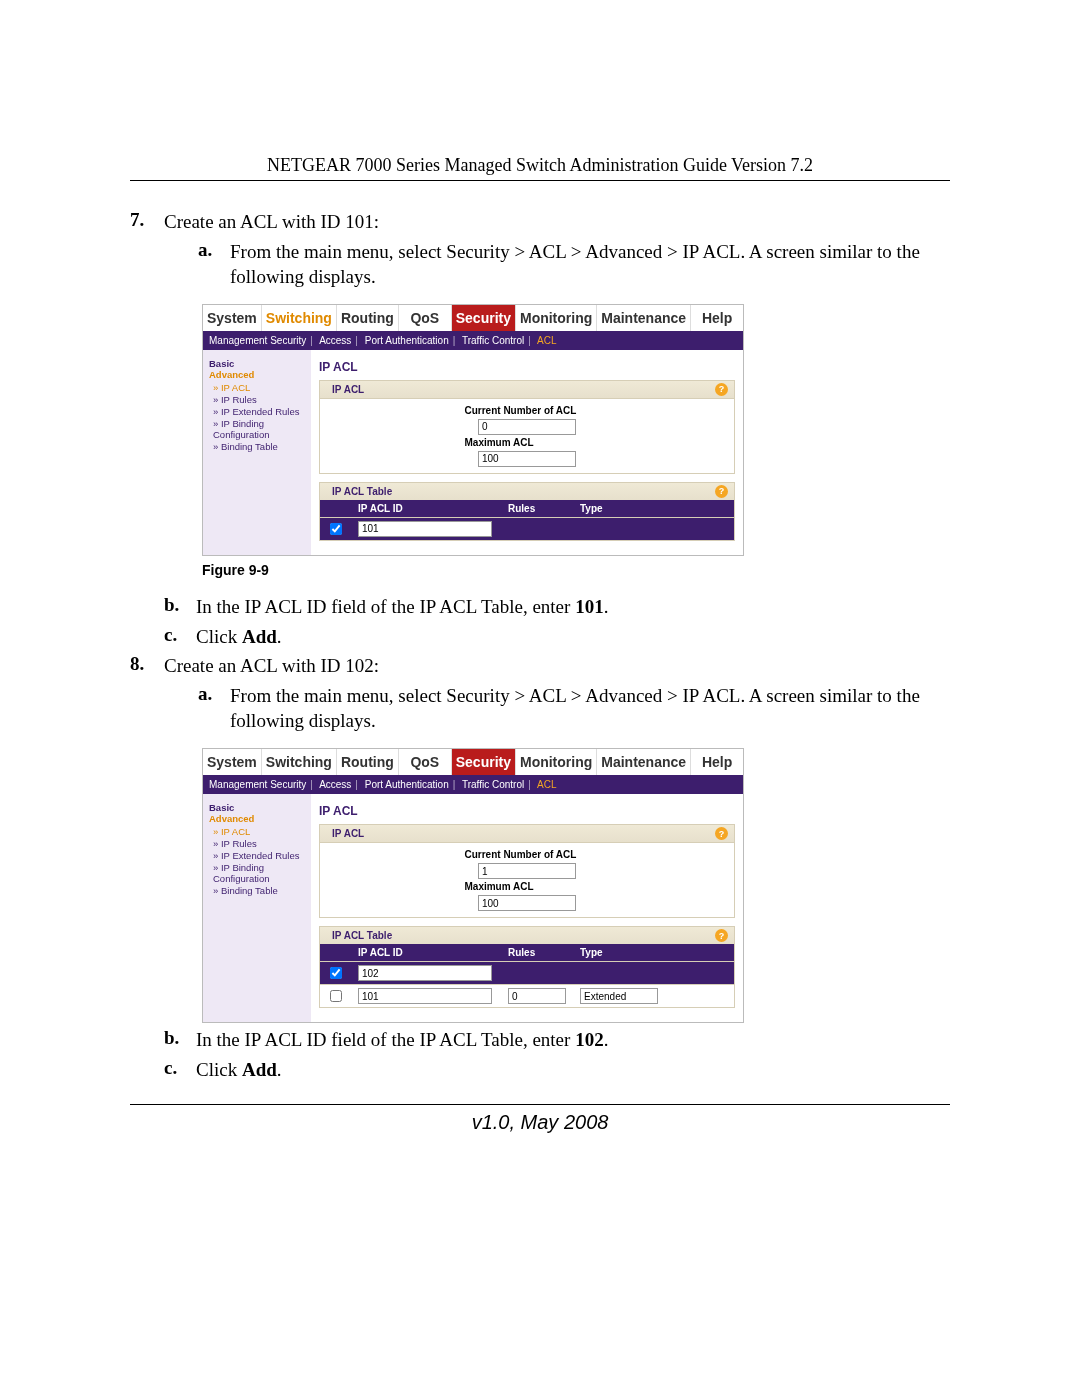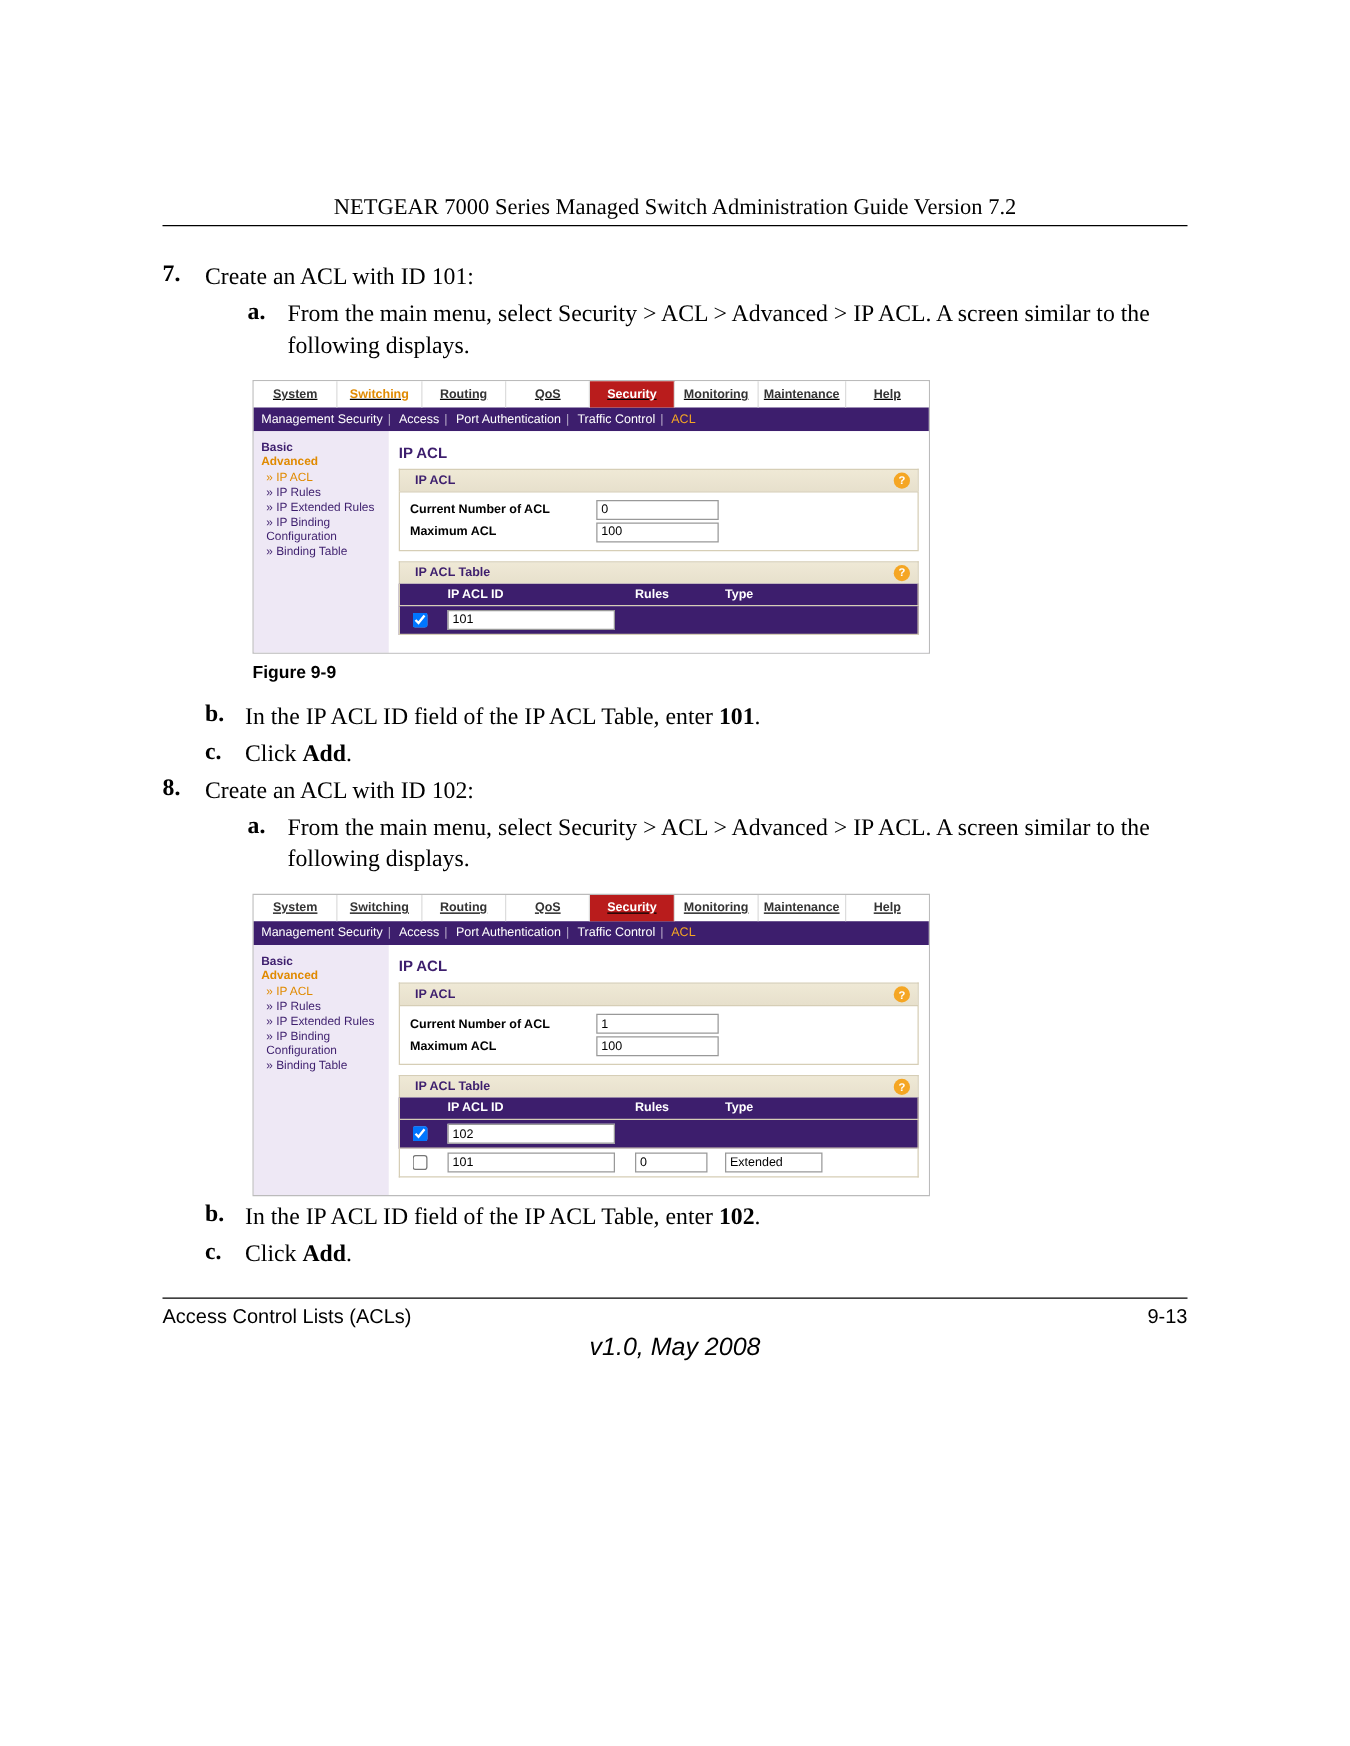--- a/index.html
+++ b/index.html
@@ -70,22 +70,21 @@
   .screenshot {
     width: 540px;
     margin: 10px 0 4px 72px;
     border: 1px solid #bbb;
     font-family: Arial, sans-serif;
     background: #fff;
   }
   .tabs {
     display: flex;
     background: #fff;
-    font-size: 10px;
-    text-decoration: underline;
+    font-size: 14px;
   }
   .tab {
     flex: 1;
     text-align: center;
     padding: 5px 4px;
     border-right: 1px solid #ddd;
     color: #333;
     font-weight: bold;
   }
   .tab:last-child { border-right: none; }
@@ -122,21 +121,21 @@
   .panel-head {
     display:flex; justify-content:space-between; align-items:center;
     background: linear-gradient(#efe9d6,#e7e0cc);
     border:1px solid #d6ceb6; border-bottom:none;
     padding: 2px 6px 2px 12px; font-size:10px; font-weight:bold; color:#3d1e6d;
   }
   .help-icon { width:13px;height:13px;border-radius:50%;background:#f5a623;color:#fff;font-size:9px;display:inline-flex;align-items:center;justify-content:center; }
   .panel-body {
     border:1px solid #d6ceb6; padding:4px 8px; font-size:10px;
   }
-  .kv-row { display:flex; align-items:center; margin:2px 0; gap:24px;}
+  .kv-row { display:flex; align-items:center; margin:2px 0; gap:3px;flex-direction:column;}
   .kv-row .k { width:125px; font-weight:bold; }
   .kv-row input { width:90px; height:14px; border:1px solid #999; font-size:10px; padding:0 3px;}
   .table-head-row {
     display:flex; background:#3d1e6d; color:#fff; font-size:10px; font-weight:bold;
     border:1px solid #d6ceb6; border-top:none;
   }
   .table-head-row div { padding:3px 6px; }
   .col-chk { width:20px; }
   .col-id { width:138px; }
   .col-rules { width:60px; }
@@ -359,18 +358,14 @@
       <span class="marker">b.</span>
       <div class="body-text"><span>In the IP ACL ID field of the IP ACL Table, enter </span><b>102</b><span>.</span></div>
     </li>
     <li>
       <span class="marker">c.</span>
       <div class="body-text"><span>Click </span><b>Add</b><span>.</span></div>
     </li>
   </ol>
 
   <hr class="bot">
-  <div class="footer-row">
-    <span>Access Control Lists (ACLs)</span>
-    <span>9-13</span>
-  </div>
   <div class="footer-ver">v1.0, May 2008</div>
 </div>
 
 </body></html>

